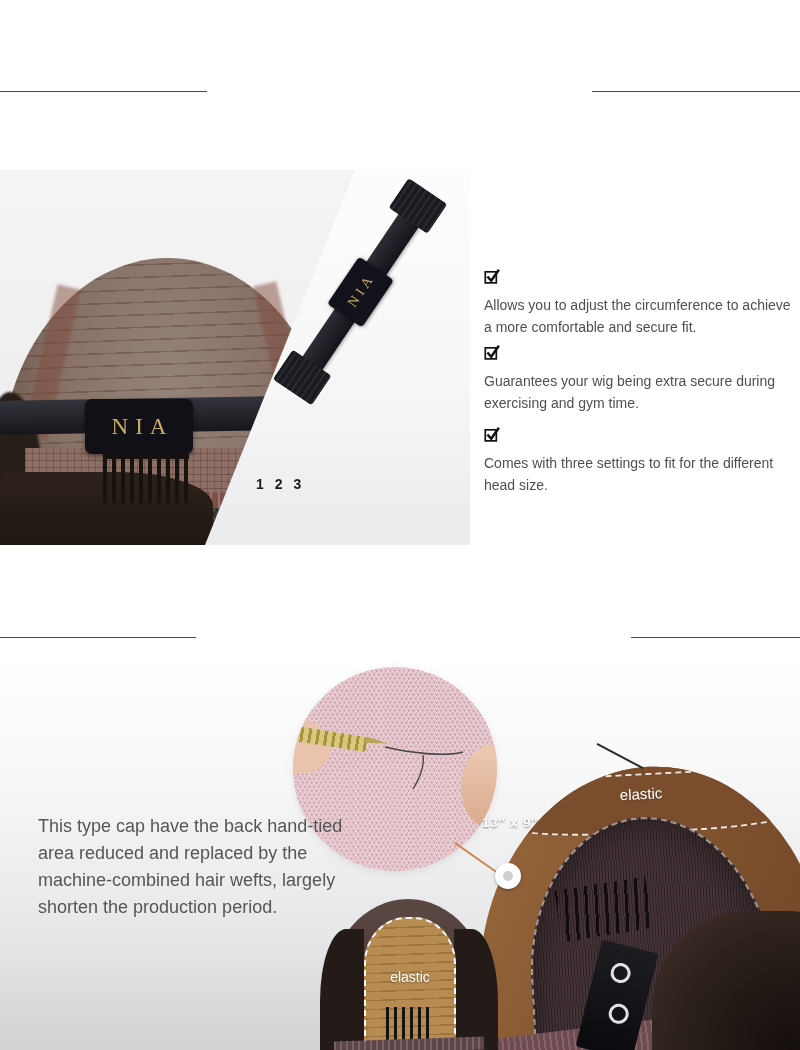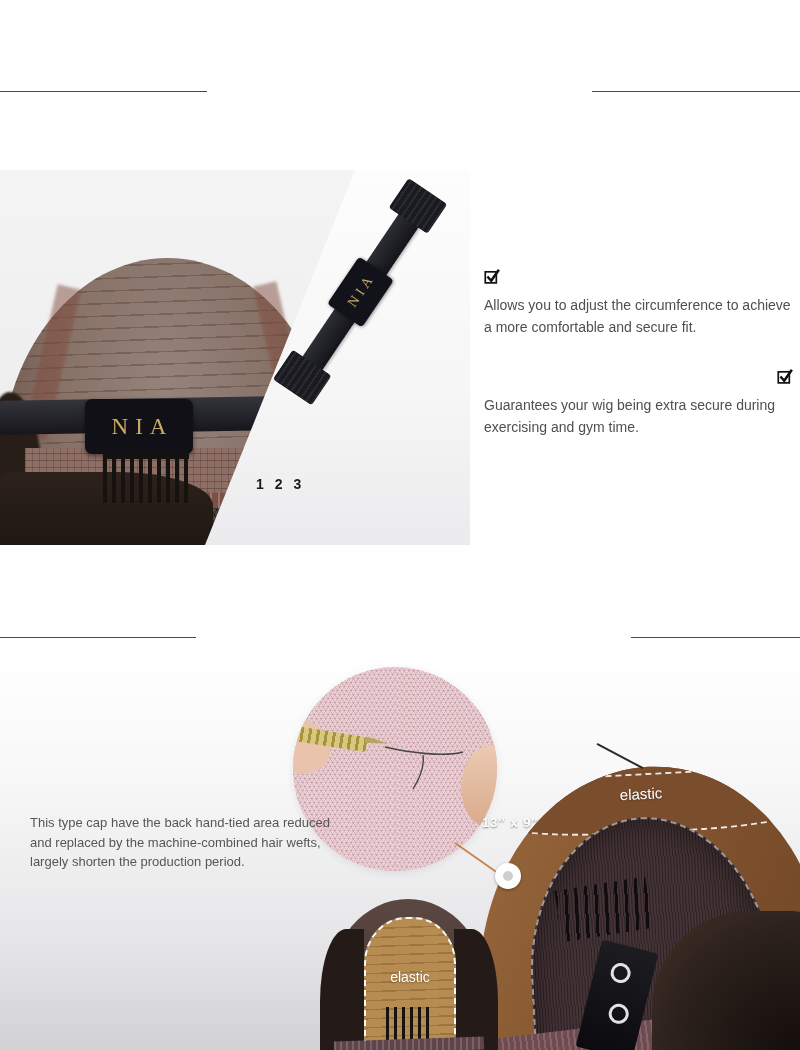--- a/index.html
+++ b/index.html
@@ -82,35 +82,35 @@
       background:linear-gradient(#dcdce0,#97979e);}
   .eyelet{position:absolute;width:9px;height:9px;border:2px solid #cfcfd4;border-radius:50%;
       border-right-color:transparent;transform:rotate(35deg);}
   .nums{position:absolute;left:256px;top:306px;z-index:4;display:flex;gap:11px;
       font-size:14px;font-weight:bold;color:#1a1a1a;}
 
   
   .feature{position:absolute;left:484px;width:310px;display:flex;gap:10px;align-items:flex-start;flex-direction:column;}
   .feature svg{flex-shrink:0;margin-top:2px;}
   .feature p{margin:0;font-size:14px;line-height:1.55;color:#4f4f4f;}
-  .f1{top:266px;} .f2{top:366px;align-items:flex-end;} .f3{top:424px;}
+  .f1{top:266px;} .f2{top:342px;} .f3{top:424px;}
 
   
   .h2-line{position:absolute;height:1px;background:#4a4a4a;top:637px;}
   .h2-line.left{left:0;width:196px;}
   .h2-line.right{left:631px;width:169px;}
   .s2-title{position:absolute;left:213px;top:623px;font-size:22px;letter-spacing:2px;color:#252525;}
 
   
   .c2{position:absolute;left:0;top:655px;width:800px;height:395px;overflow:hidden;
       background:linear-gradient(180deg,#ffffff 0%,#f8f8f9 30%,#e7e7e9 70%,#d2d2d4 100%);}
 
   
   .paras{position:absolute;left:22px;top:158px;width:330px;z-index:8;}
-  .paras p{margin:0 0 18px 8px;font-size:13px;line-height:1.5;color:#565656;}
+  .paras p{margin:0 0 18px 16px;font-size:18px;line-height:1.5;color:#565656;}
 
   
   .mag{position:absolute;left:293px;top:12px;width:204px;height:204px;border-radius:50%;
       overflow:hidden;z-index:5;background:#ecd3d8;box-shadow:0 2px 8px rgba(0,0,0,.08);}
   .mag-mesh{position:absolute;left:0;top:0;right:0;bottom:0;
       background-image:repeating-linear-gradient(60deg,rgba(153,87,98,.22) 0 1px,transparent 1px 4px),
                        repeating-linear-gradient(-60deg,rgba(153,87,98,.22) 0 1px,transparent 1px 4px),
                        repeating-linear-gradient(0deg,rgba(153,87,98,.15) 0 1px,transparent 1px 4px);}
   .mag-hair{position:absolute;left:-22px;top:96px;width:250px;height:140px;
       border-radius:50% 40% 0 0;
@@ -260,20 +260,27 @@
     </svg>
     <p>Allows you to adjust the circumference to achieve a more comfortable and secure fit.</p>
   </div>
   <div class="feature f2">
     <svg width="17" height="17" viewBox="0 0 20 20">
       <rect x="1.5" y="4.5" width="13" height="13" fill="#ffffff" stroke="#111111" stroke-width="2"></rect>
       <path d="M4 10 L8.5 15 L17.5 2" fill="none" stroke="#111111" stroke-width="3"></path>
     </svg>
     <p>Guarantees your wig being extra secure during exercising and gym time.</p>
   </div>
+  <div class="feature f3">
+    <svg width="17" height="17" viewBox="0 0 20 20">
+      <rect x="1.5" y="4.5" width="13" height="13" fill="#ffffff" stroke="#111111" stroke-width="2"></rect>
+      <path d="M4 10 L8.5 15 L17.5 2" fill="none" stroke="#111111" stroke-width="3"></path>
+    </svg>
+    <p>Comes with three settings to fit for the different head size.</p>
+  </div>
 
   <div class="h2-line left"></div>
   <div class="h2-line right"></div>
 
   <div class="c2">
 
     <div class="rcap">
       <div class="rcap-band"></div>
       <div class="rcap-band-dash"></div>
       <div class="rcap-elastic">elastic</div>

